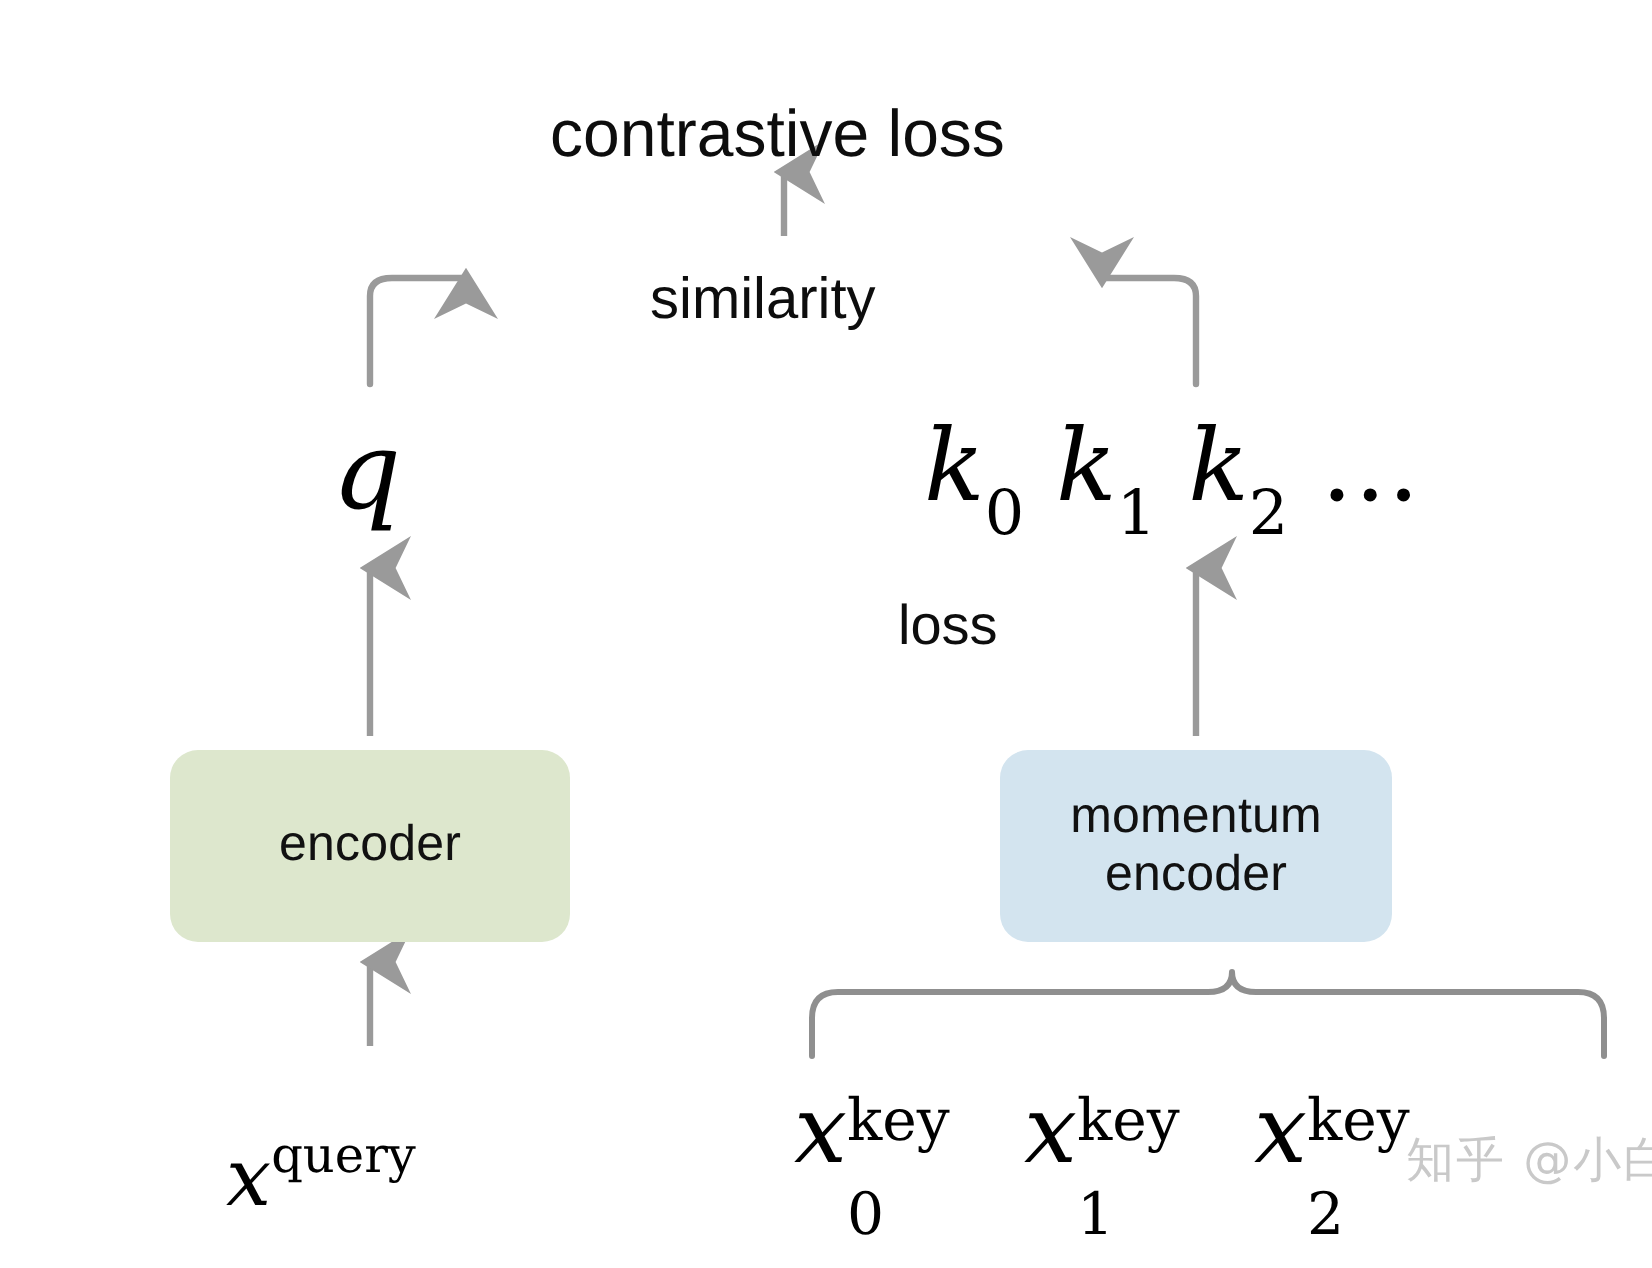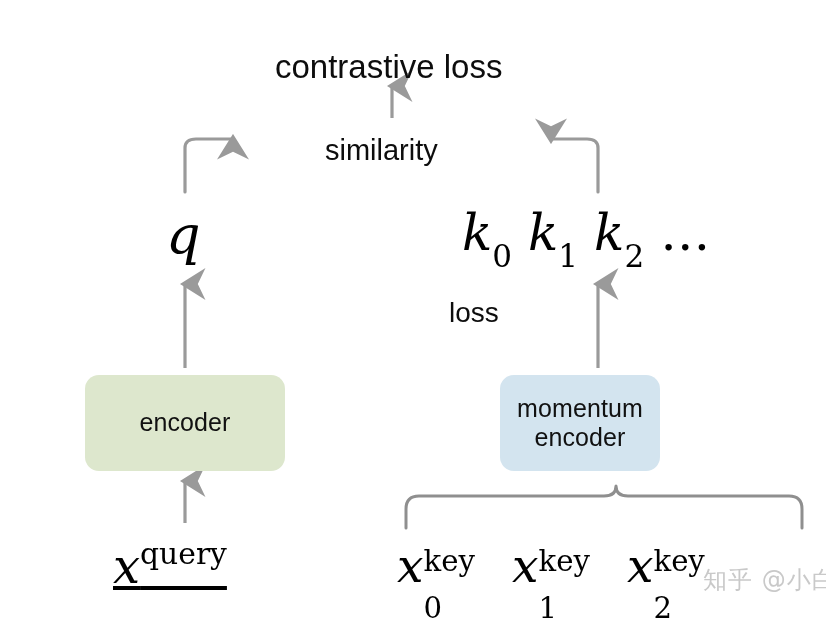--- a/index.html
+++ b/index.html
@@ -33,21 +33,21 @@
   #encoder-box {
     left: 85px;
     top: 375px;
     width: 200px;
     height: 96px;
     background: #dde7cd;
   }
   #momentum-encoder-box {
     left: 500px;
     top: 375px;
-    width: 160px;
+    width: 196px;
     height: 96px;
     background: #d3e4ef;
   }
   .plain-label {
     position: absolute;
     font-family: "Liberation Sans", sans-serif;
     color: #0d0d0d;
     white-space: nowrap;
   }
   
@@ -118,23 +118,22 @@
     font-size: 54px;
   }
   #k-row {
     left: 462px;
     top: 204px;
     font-size: 50px;
   }
   #k-row .kitem { margin-right: 16px; text-align: center; }
   #x-query {
     left: 113px;
-    top: 538px;
-    font-size: 48px;
-    text-decoration: underline;
+    top: 565px;
+    font-size: 40px;
   }
   #x-keys {
     left: 397px;
     top: 538px;
     font-size: 47px;
   }
   #x-keys .kx { margin-right: 20px; }
   svg.overlay {
     position: absolute;
     left: 0;

